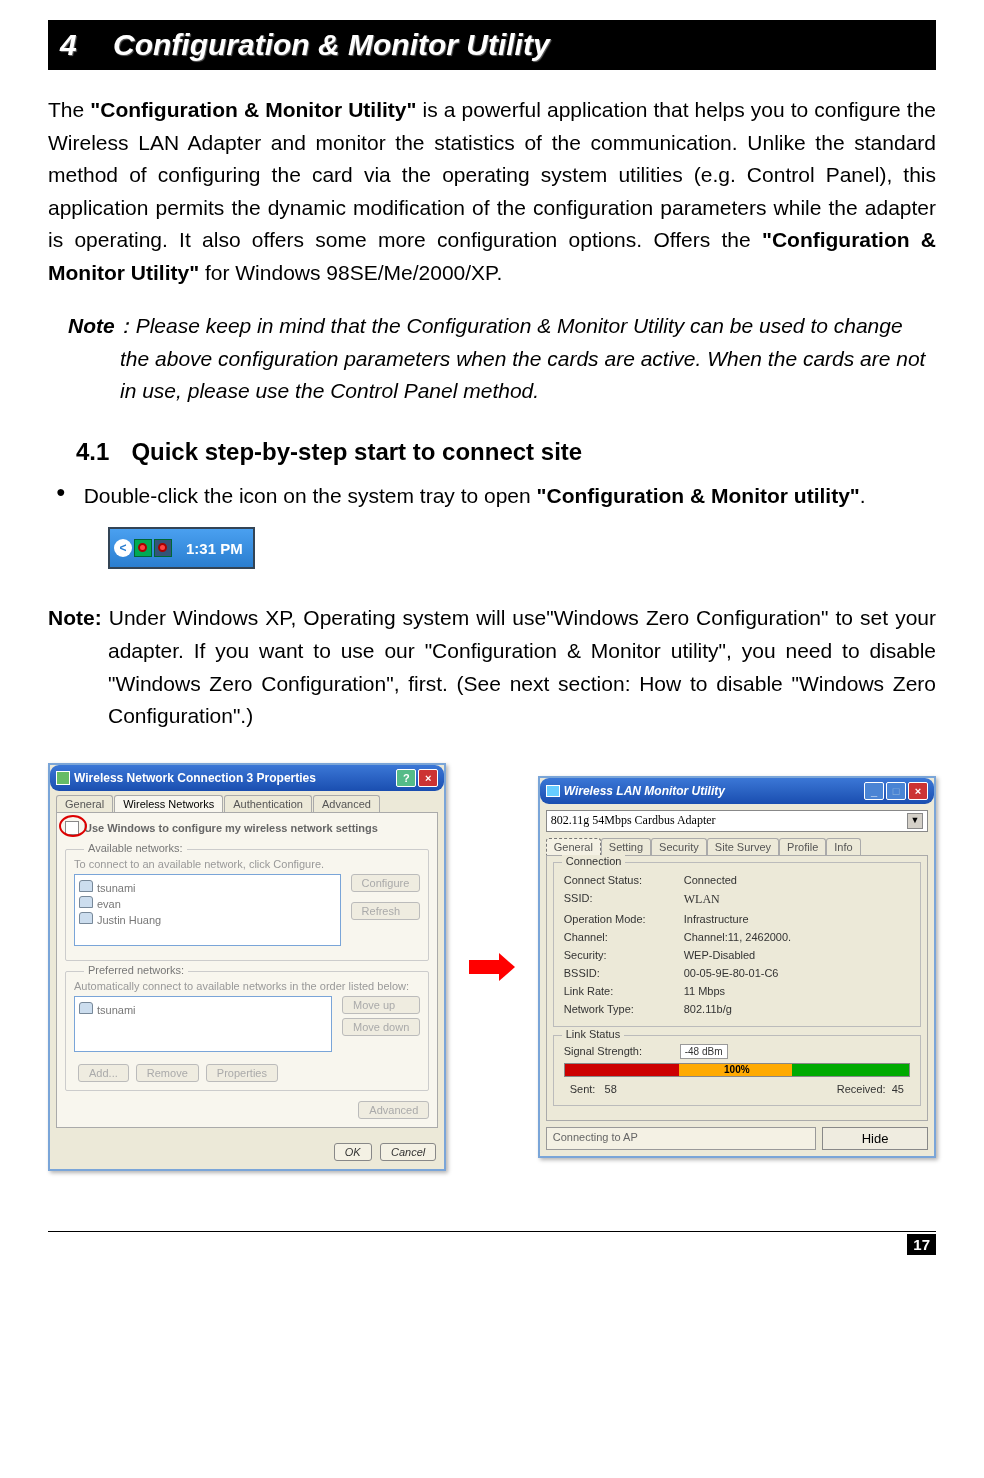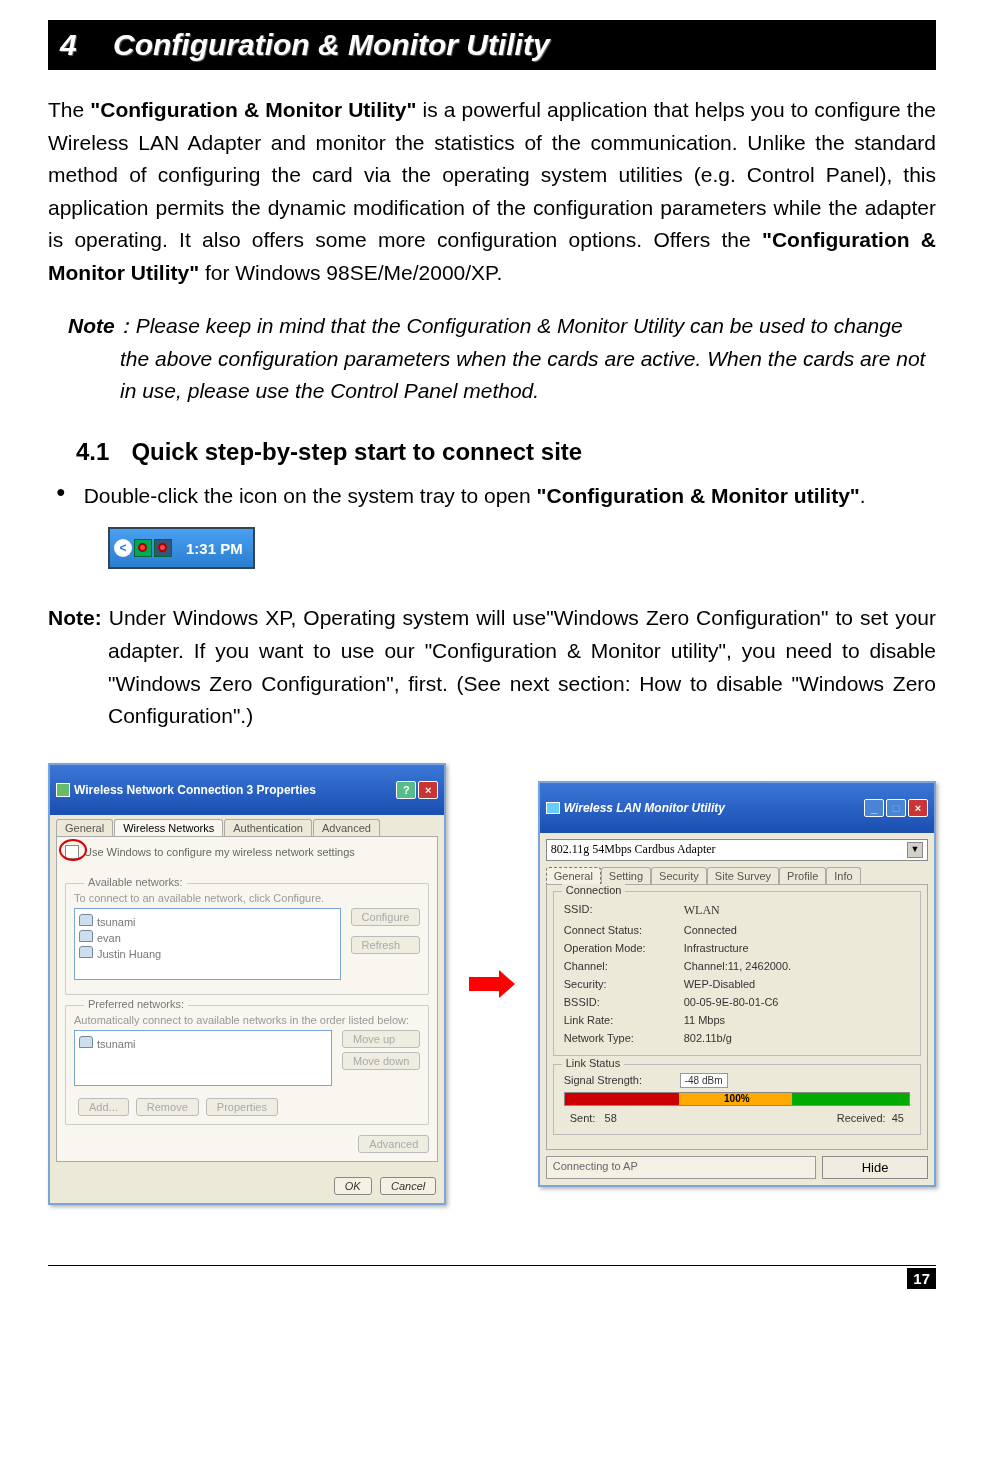--- a/index.html
+++ b/index.html
@@ -117,26 +117,27 @@
     border: 2px solid #7aa5d8;
     font-family: Tahoma, sans-serif;
     background: #ece9d8;
     box-shadow: 2px 2px 4px rgba(0,0,0,0.3);
   }
   .win-props { width: 398px; }
   .win-monitor { width: 398px; }
   .titlebar {
     background: linear-gradient(#3b77d6, #1a4eb0);
     color:#fff;
-    padding: 16px 6px;
+    padding: 4px 6px;
     font-size: 12px;
     font-weight: bold;
     display:flex;
     align-items:center;
     justify-content:space-between;
+    border-radius:9px;
   }
   .win-buttons { display:flex; gap:2px; }
   .win-btn {
     width:18px;height:16px;background:#c33;color:#fff;
     font-size:11px;display:flex;align-items:center;justify-content:center;
     border:1px solid #fff;border-radius:2px;
   }
   .win-btn.help { background:#5b8; }
   .win-btn.min { background:#4a84d4; }
   .win-btn.max { background:#4a84d4; }
@@ -156,21 +157,21 @@
   }
   .tab.active { background:#f8f6ee; font-weight:normal; color:#000; }
   .panel {
     background:#f8f6ee;
     margin: 0 6px 6px 6px;
     border:1px solid #aaa;
     padding: 8px;
     font-size:11px;
     color:#888;
   }
-  .checkbox-row { display:flex; align-items:center; margin-bottom:24px; color:#666; font-size:11px; }
+  .checkbox-row { display:flex; align-items:center; margin-bottom:14px; color:#666; font-size:11px;font-weight:bold; }
   .chk {
     width:12px;height:12px;border:1px solid #888;background:#fff;margin-right:5px;
   }
   .chk-circle {
     width: 24px; height: 18px; border:2px solid #d00; border-radius:50%;
     position:absolute; margin-left:-6px; margin-top:-4px;
   }
   .group {
     border:1px solid #ccc;
     border-radius:2px;
@@ -448,26 +449,26 @@
         <div class="mon-tab">Setting</div>
         <div class="mon-tab">Security</div>
         <div class="mon-tab">Site Survey</div>
         <div class="mon-tab">Profile</div>
         <div class="mon-tab">Info</div>
       </div>
       <div class="mon-panel">
         <div class="fieldset">
           <div class="fieldset-label">Connection</div>
           <div class="kv">
+              <div class="k">Connect Status:</div>
+              <div class="v">Connected</div>
+            </div>
+          <div class="kv">
               <div class="k">SSID:</div>
               <div class="v ssid-v">WLAN</div>
-            </div>
-          <div class="kv">
-              <div class="k">Connect Status:</div>
-              <div class="v">Connected</div>
             </div>
           <div class="kv">
               <div class="k">Operation Mode:</div>
               <div class="v">Infrastructure</div>
             </div>
           <div class="kv">
               <div class="k">Channel:</div>
               <div class="v">Channel:11, 2462000.</div>
             </div>
           <div class="kv">

